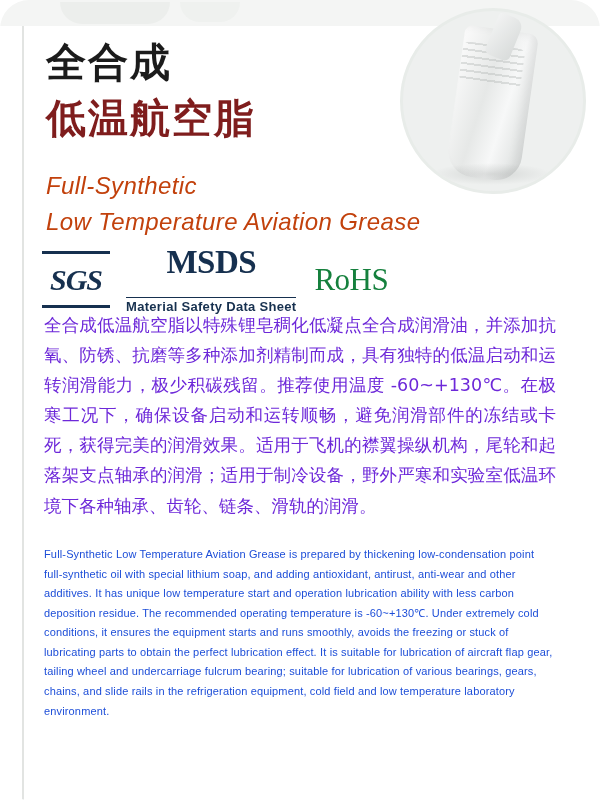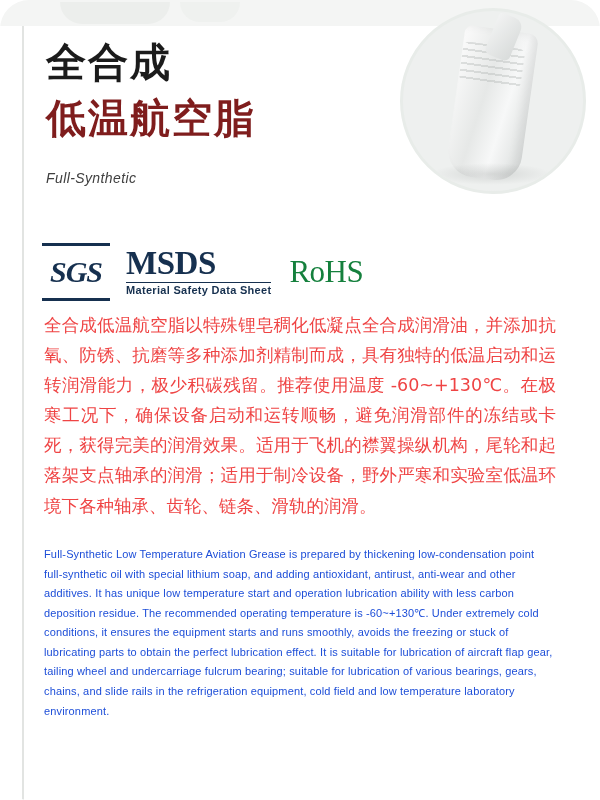--- a/index.html
+++ b/index.html
@@ -134,23 +134,23 @@
     font-weight: bold;
     color: #7f1d1d;
     letter-spacing: 2px;
     line-height: 1;
     font-family: "DejaVu Sans", "Liberation Sans", sans-serif;
   }
   .title-en {
     position: absolute;
     top: 168px;
     left: 46px;
-    font-size: 14px;
+    font-size: 24px;
     font-style: italic;
-    color: #404040;
+    color: #c2410c;
     line-height: 1.5;
     font-family: "Liberation Sans", sans-serif;
     letter-spacing: 0.4px;
   }
 
   
   .certs {
     position: absolute;
     top: 246px;
     left: 44px;
@@ -177,34 +177,34 @@
     right: -2px;
     height: 3px;
     background: #16304f;
   }
   .sgs::before { top: -3px; }
   .sgs::after { bottom: -3px; }
 
   .msds {
     display: flex;
     flex-direction: column;
-    align-items: flex-start;
+    align-items: center;
     line-height: 1;
   }
   .msds .main {
     font-family: "Liberation Serif", serif;
     font-weight: bold;
     font-size: 33px;
     color: #16304f;
     letter-spacing: -0.5px;
   }
   .msds .sub {
-    margin-top: 2px;
-    font-family: "Liberation Sans", sans-serif;
-    font-size: 11px;
+    margin-top: 18px;
+    font-family: "Liberation Sans", sans-serif;
+    font-size: 13px;
     font-weight: bold;
     color: #16304f;
     letter-spacing: 0.3px;
     border-top: 1px solid #16304f;
     padding-top: 2px;
     width: 100%;
     text-align: center;
     box-sizing: border-box;
   }
   .rohs {
@@ -215,21 +215,21 @@
   }
 
   
   .body-zh {
     position: absolute;
     top: 310px;
     left: 44px;
     width: 512px;
     font-size: 17.5px;
     line-height: 1.72;
-    color: #ef4444;
+    color: #6d28d9;
     font-family: "DejaVu Sans", "Liberation Sans", sans-serif;
     text-align: justify;
   }
   .body-en {
     position: absolute;
     top: 545px;
     left: 44px;
     width: 510px;
     font-size: 11px;
     line-height: 1.78;
@@ -256,20 +256,21 @@
     <div class="ribs"></div>
     <div class="nozzle"></div>
     <div class="shadow"></div>
   </div>
 
   <div class="title-zh-1">全合成</div>
   <div class="title-zh-2">低温航空脂</div>
 
   <div class="title-en">
     <div>Full-Synthetic</div>
+    <div>Low Temperature Aviation Grease</div>
   </div>
 
   <div class="certs">
     <div class="sgs">SGS</div>
     <div class="msds">
       <div class="main">MSDS</div>
       <div class="sub">Material Safety Data Sheet</div>
     </div>
     <div class="rohs">RoHS</div>
   </div>

